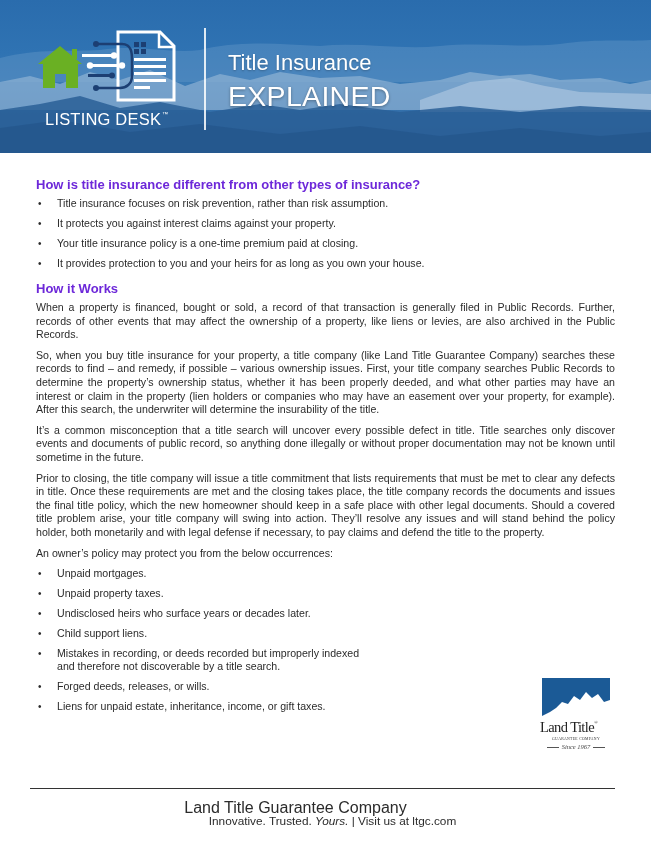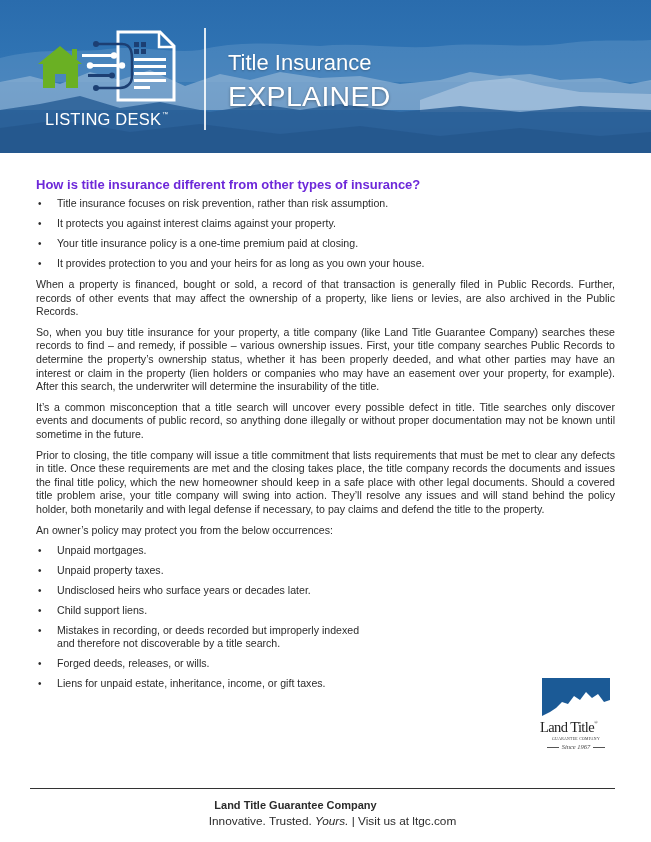--- a/index.html
+++ b/index.html
@@ -63,21 +63,21 @@
     font-family: "Liberation Serif", serif; font-style: italic; font-size: 6.5px; color: #444; white-space: nowrap;
   }
   .lt-logo .since::before, .lt-logo .since::after {
     content: ""; display: inline-block; width: 12px; height: 0.6px; background: #555; vertical-align: middle; margin: 0 3px;
   }
 
   
   .footer-rule { position: absolute; left: 30px; top: 788px; width: 585px; height: 1px; background: #333; }
   .footer-company {
     position: absolute; left: 0; top: 799px; width: 591px; text-align: center;
-    font-size: 11px; font-weight: bold; color: #2b2b2b;
+    font-size: 16px; font-weight: normal; color: #2b2b2b;
   }
   .footer-tagline {
     position: absolute; left: 7px; top: 814px; width: 651px; text-align: center;
     font-size: 11.8px; color: #2b2b2b;
   }
   .footer-tagline em { font-style: italic; }
 </style>
 </head>
 <body>
 
@@ -135,20 +135,21 @@
 <div class="content">
   <h2 class="section">How is title insurance different from other types of insurance?</h2>
   <ul class="bullets">
     <li>Title insurance focuses on risk prevention, rather than risk assumption.</li>
     <li>It protects you against interest claims against your property.</li>
     <li>Your title insurance policy is a one-time premium paid at closing.</li>
     <li>It provides protection to you and your heirs for as long as you own your house.</li>
   </ul>
 
   <div class="gap-1"></div>
+  <h2 class="section" style="margin-top:2px;">How it Works</h2>
   <p class="body">When a property is financed, bought or sold, a record of that transaction is generally filed in Public Records. Further, records of other events that may affect the ownership of a property, like liens or levies, are also archived in the Public Records.</p>
   <p class="body">So, when you buy title insurance for your property, a title company (like Land Title Guarantee Company) searches these records to find – and remedy, if possible – various ownership issues. First, your title company searches Public Records to determine the property’s ownership status, whether it has been properly deeded, and what other parties may have an interest or claim in the property (lien holders or companies who may have an easement over your property, for example). After this search, the underwriter will determine the insurability of the title.</p>
   <p class="body">It’s a common misconception that a title search will uncover every possible defect in title. Title searches only discover events and documents of public record, so anything done illegally or without proper documentation may not be known until sometime in the future.</p>
   <p class="body">Prior to closing, the title company will issue a title commitment that lists requirements that must be met to clear any defects in title. Once these requirements are met and the closing takes place, the title company records the documents and issues the final title policy, which the new homeowner should keep in a safe place with other legal documents. Should a covered title problem arise, your title company will swing into action. They’ll resolve any issues and will stand behind the policy holder, both monetarily and with legal defense if necessary, to pay claims and defend the title to the property.</p>
   <p class="body">An owner’s policy may protect you from the below occurrences:</p>
 
   <ul class="bullets occ">
     <li>Unpaid mortgages.</li>
     <li>Unpaid property taxes.</li>
     <li>Undisclosed heirs who surface years or decades later.</li>

